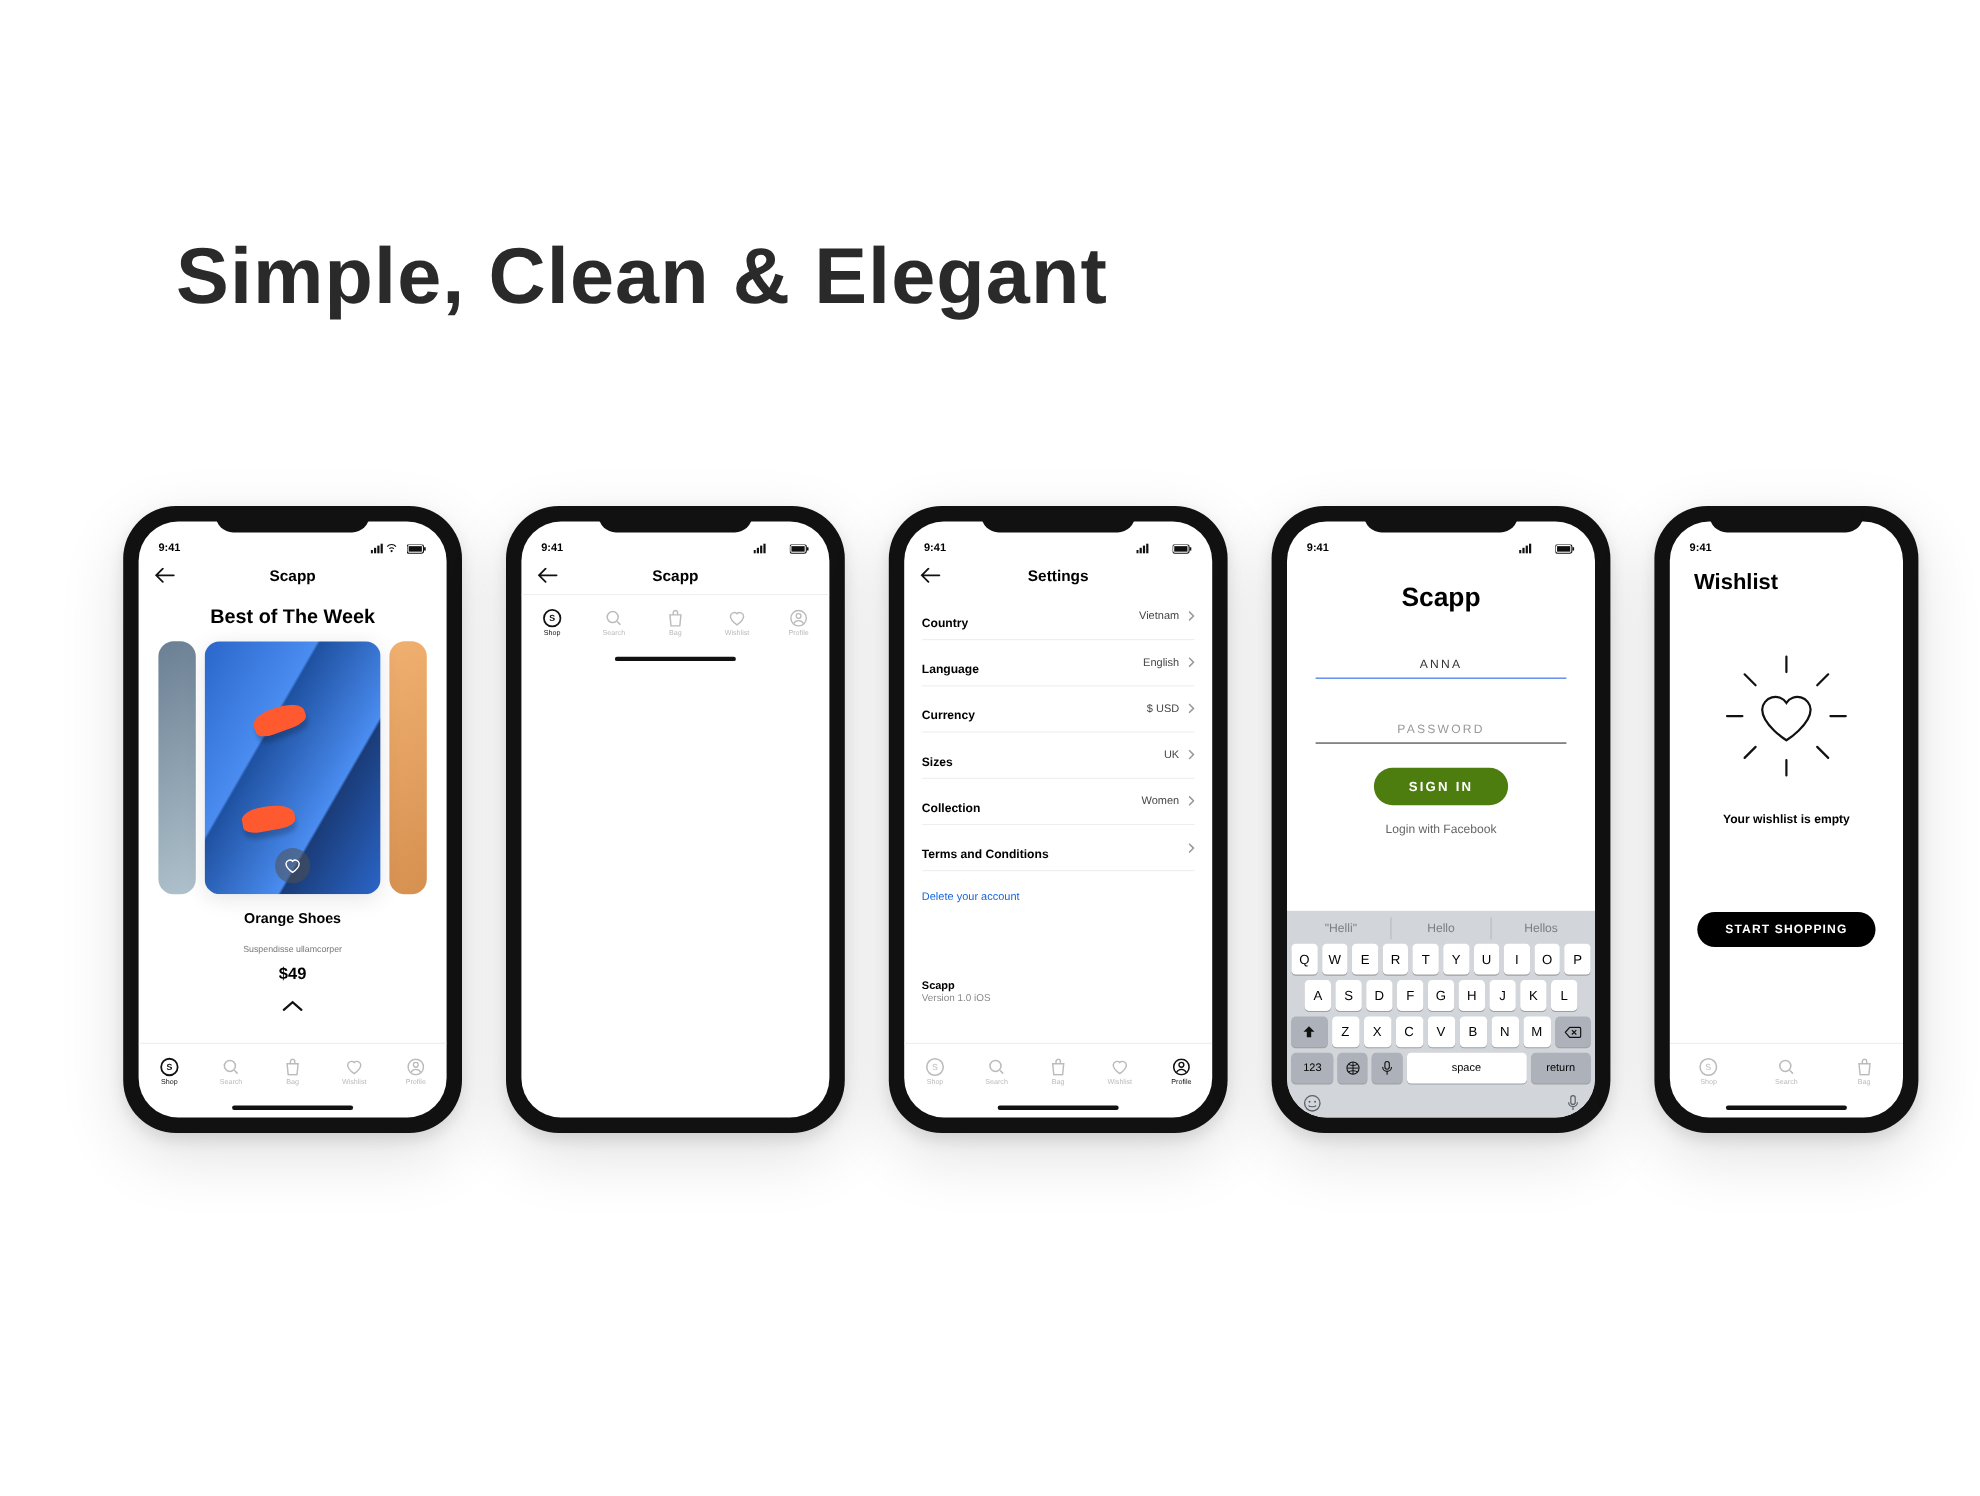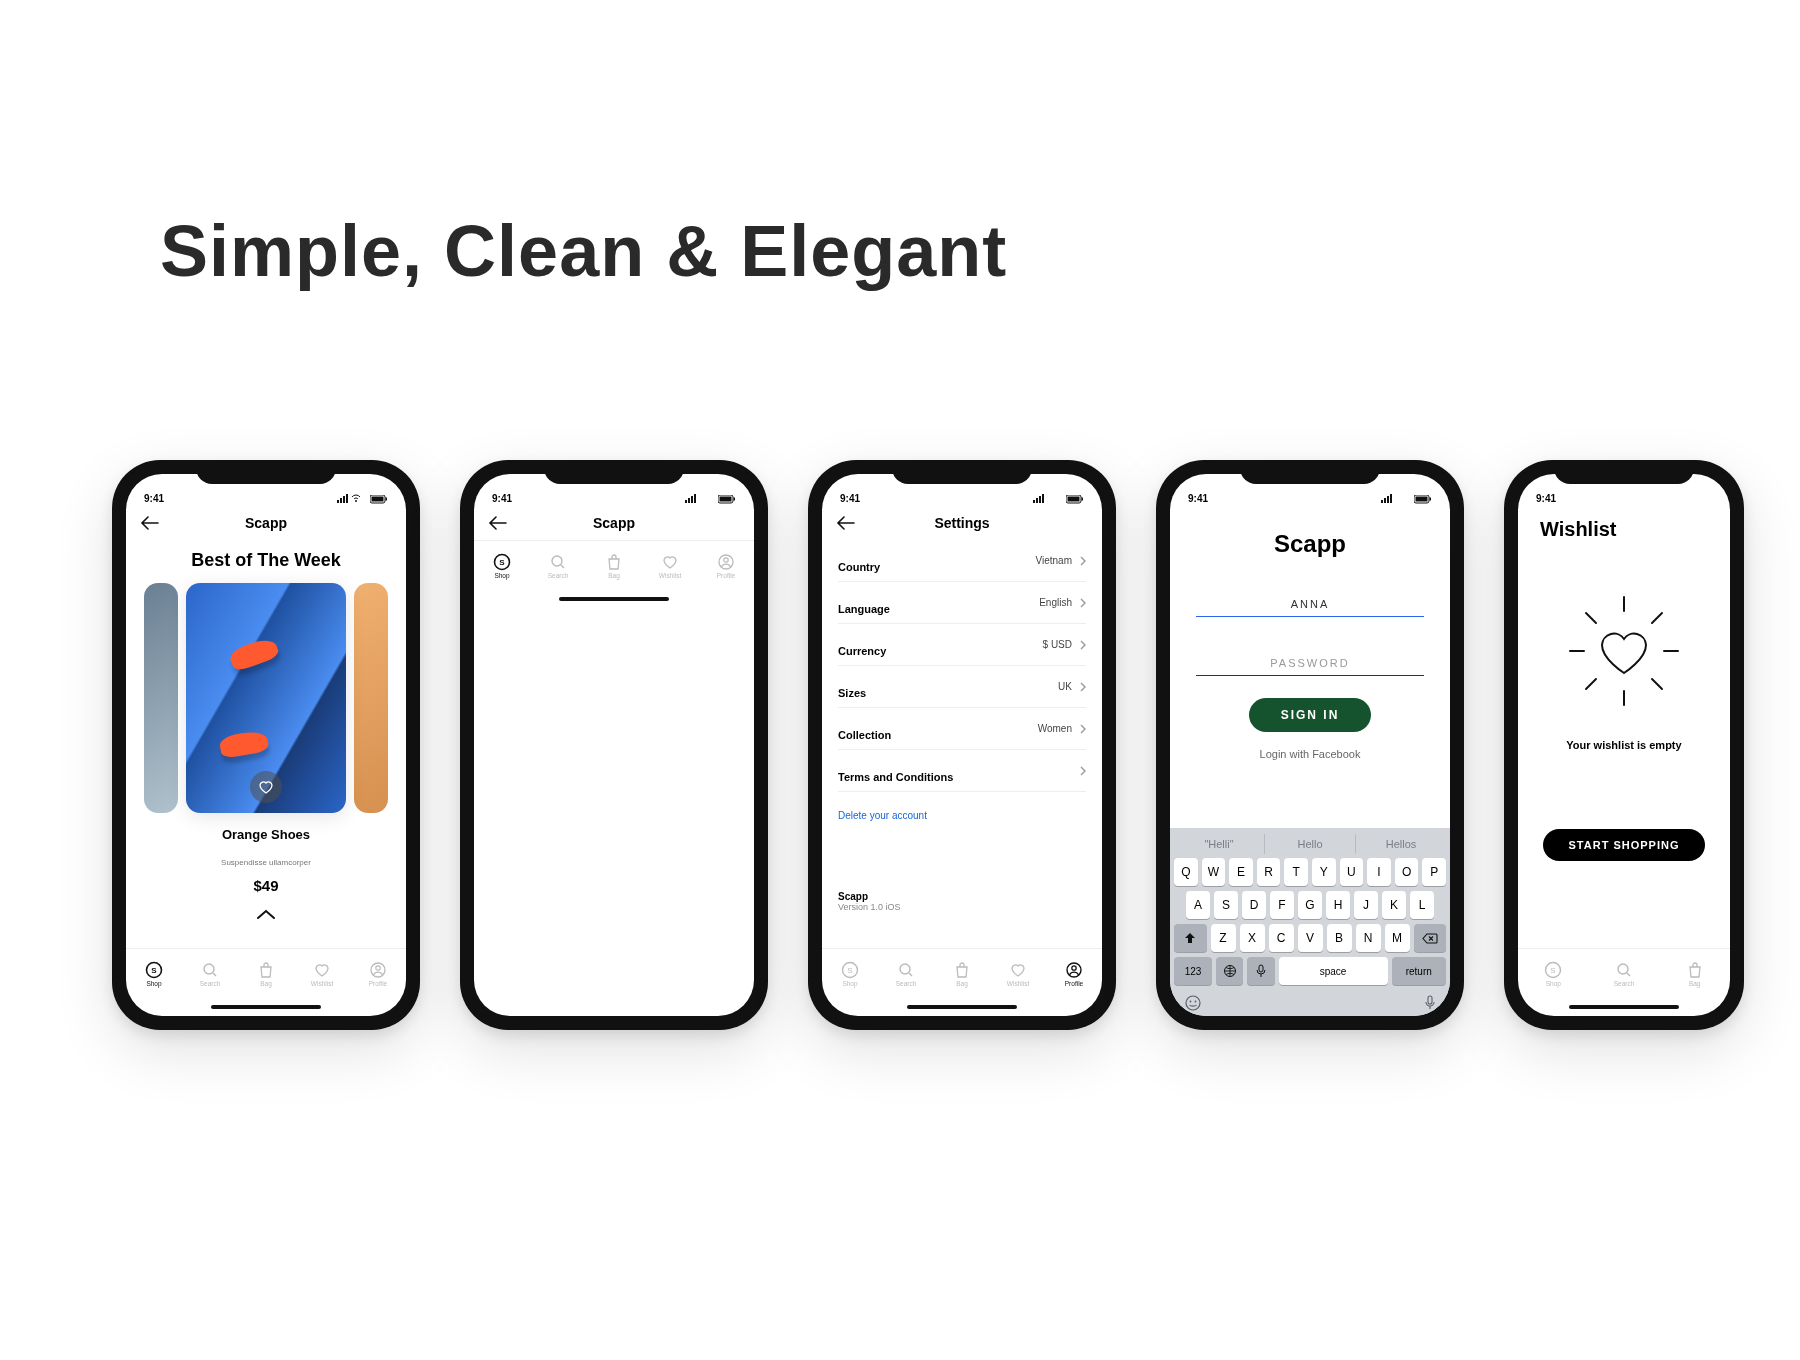--- a/index.html
+++ b/index.html
@@ -56,32 +56,32 @@
   .img-bags::after{content:"";position:absolute;left:34%;top:34%;width:42px;height:30px;background:#e5195d;border-radius:6px;}
   .img-acc { background:linear-gradient(160deg,#0f7576,#1aa0a1); position:relative; }
   .img-acc::after{content:"";position:absolute;left:28%;top:28%;width:46px;height:46px;border-radius:50%;background:radial-gradient(circle at 40% 35%,#f1c9a3 0 36%,transparent 37%),#0b5656;box-shadow:inset 0 0 0 6px #0e6d6d;}
   .img-ling { background:linear-gradient(110deg,#c7c0b7,#e4ded6); position:relative; }
   .img-ling::after{content:"";position:absolute;left:30%;top:22%;width:56px;height:66px;border-radius:40% 40% 30% 30%;background:#e9d9cf;}
 
   
   .p3-content { flex:1; padding:0 16px; }
   .row { display:flex; align-items:center; justify-content:space-between; height:42px; border-bottom:1px solid #eee; font-size:11px; }
   .row .lbl { font-weight:600;margin-top:12px; }
-  .row .val { color:#444; font-size:10px; display:flex; align-items:center; gap:8px; }
+  .row .val { color:#444; font-size:10px; display:flex; align-items:flex-start; gap:8px; }
   .del-link { color:#1565d8; font-size:10px; margin-top:18px; display:block; }
   .app-meta { margin-top:70px; font-size:10px; }
   .app-meta span { display:block; color:#888; font-size:9px; }
 
   
   .p4-content { flex:1; display:flex; flex-direction:column; align-items:center; padding:0 26px; }
   .brand { font-size:24px; font-weight:700; margin-top:24px; }
   .inp { width:100%; border:none; border-bottom:1.5px solid #333; text-align:center; font-size:11px; letter-spacing:2px; padding:8px 0 6px; margin-top:32px; font-family:inherit; background:transparent;}
   .inp.active { border-color:#2b66e8; color:#333; }
   .inp::placeholder{color:#999; letter-spacing:2px;}
-  .signin-btn { margin-top:22px; background:#14532d; color:#fff; border-radius:30px; padding:10px 32px; font-size:12px; letter-spacing:2px; border:none; font-weight:600;}
+  .signin-btn { margin-top:22px; background:#4d7c0f; color:#fff; border-radius:30px; padding:10px 32px; font-size:12px; letter-spacing:2px; border:none; font-weight:600;}
   .fb-link { margin-top:16px; color:#666; font-size:11px; }
   .keyboard { background:#d2d5da; padding:6px 4px 4px; }
   .sugg { display:flex; margin-bottom:4px; }
   .sugg div { flex:1; text-align:center; font-size:11px; color:#7a7e85; padding:4px 0; }
   .sugg div+div { border-left:1px solid #b7bbc2; }
   .krow { display:flex; gap:4px; justify-content:center; margin-bottom:5px; }
   .key { background:#fff; border-radius:4px; height:28px; min-width:20px; flex:1; display:flex; align-items:center; justify-content:center; font-size:12px; box-shadow:0 1px 0 rgba(0,0,0,.25); }
   .key.fn { background:#acb1ba; }
   .key.wide { flex:4; }
   .kbbar { display:flex; justify-content:space-between; padding:4px 10px 0; color:#5c5f65; }

